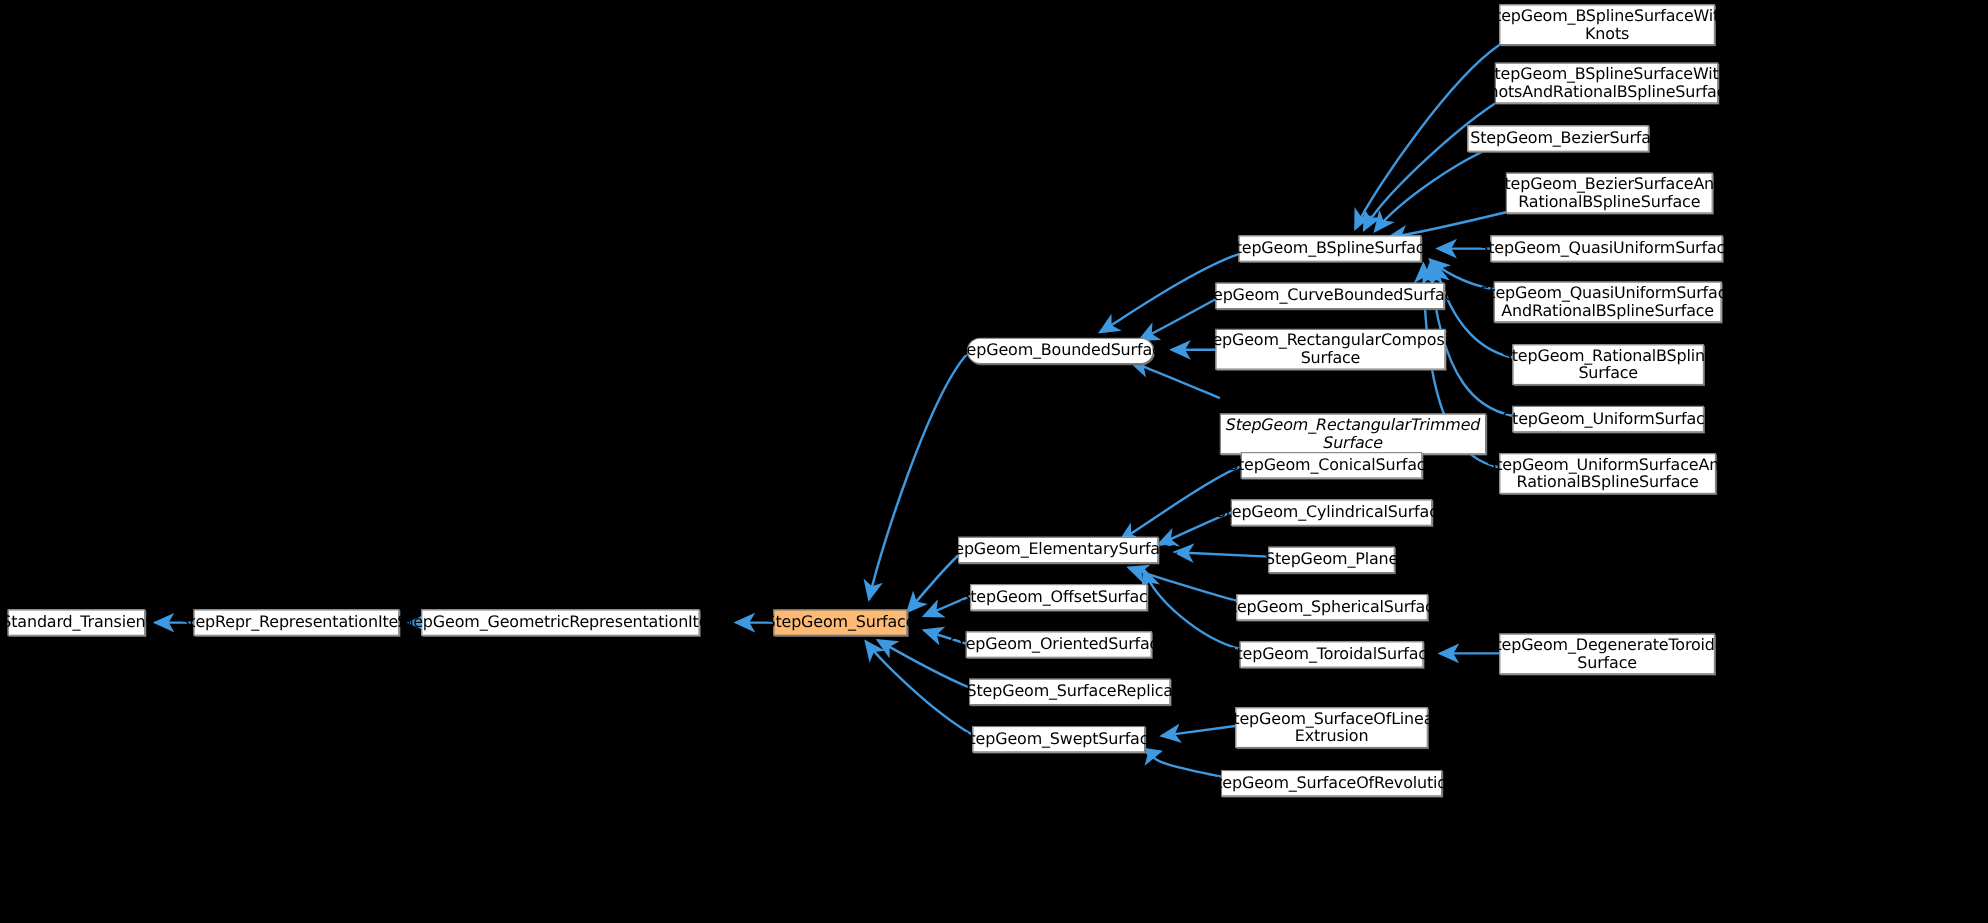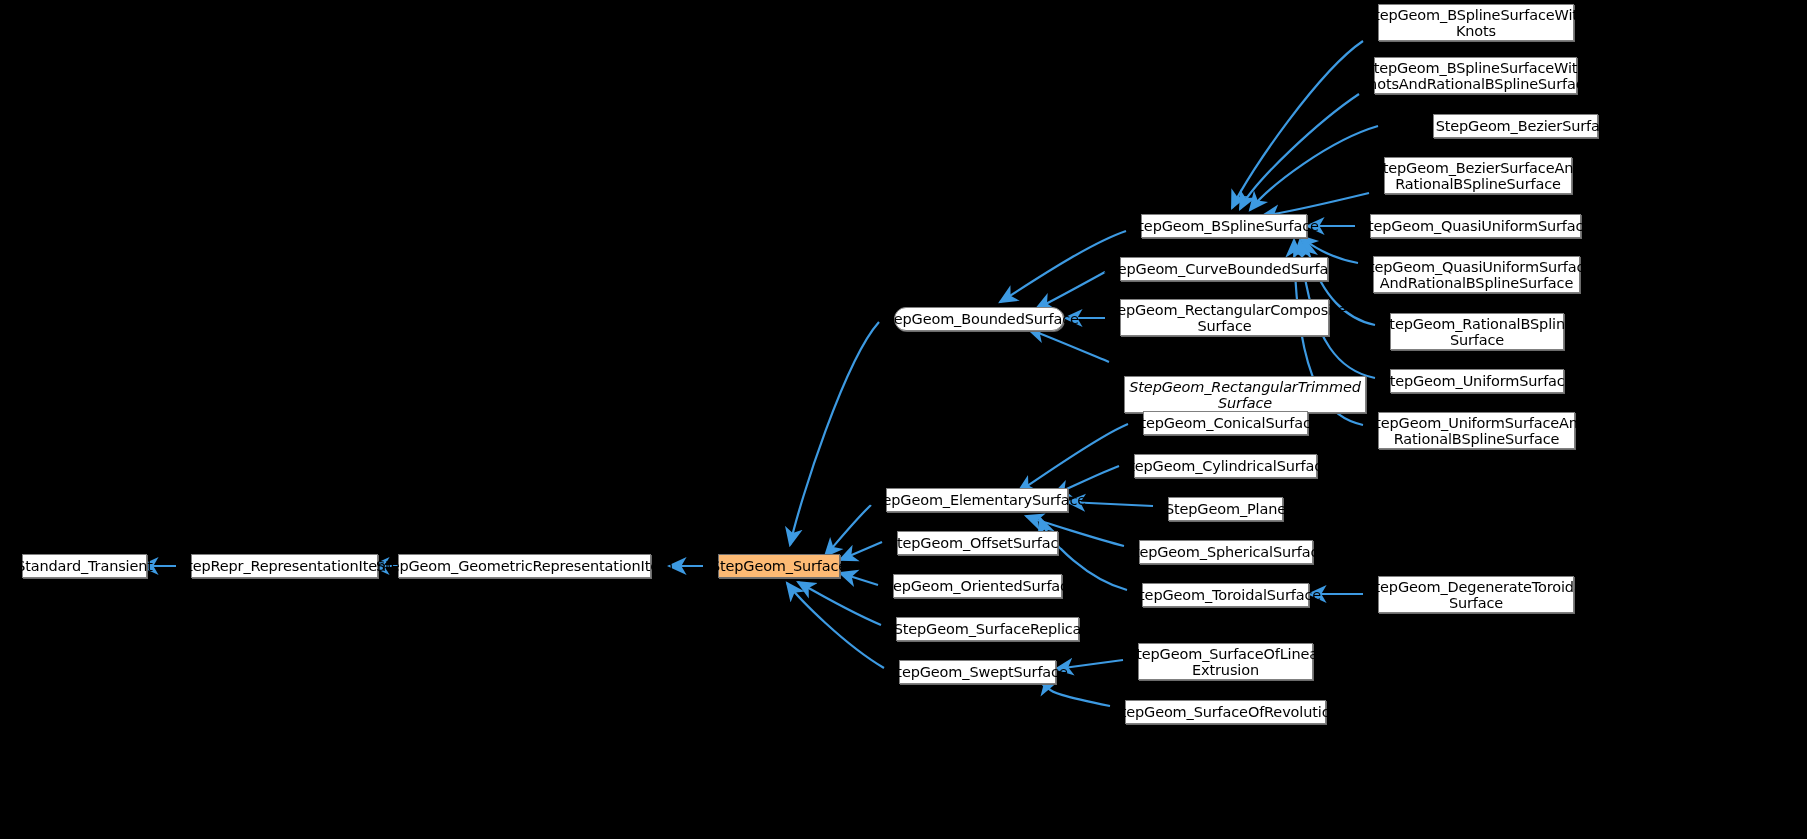--- a/index.html
+++ b/index.html
@@ -21,21 +21,20 @@
     color:#000000;
     font-size:14.5px;
     line-height:16px;
     display:flex;
     align-items:center;
     justify-content:center;
     text-align:center;
     padding:1px 4px;
     white-space:pre-line;
     letter-spacing:-0.15px;
-    margin-left:15px;
   }
   .node.current{
     background:#fdba74;
     border:1px solid #6f6f6f;
   }
 </style>
 </head>
 <body>
 
 <div id="canvas">
@@ -100,21 +99,21 @@
       <div class="node" style="left: 1153px; top: 497px; width: 115px; height: 24px;">StepGeom_Plane</div>
       <div class="node" style="left: 1124px; top: 540px; width: 174px; height: 24px;">StepGeom_SphericalSurface</div>
       <div class="node" style="left: 1127px; top: 583px; width: 167px; height: 24px;">StepGeom_ToroidalSurface</div>
       <div class="node" style="left: 1123px; top: 643px; width: 175px; height: 37px;">StepGeom_SurfaceOfLinear
 Extrusion</div>
       <div class="node" style="left: 1110px; top: 700px; width: 201px; height: 24px;">StepGeom_SurfaceOfRevolution</div>
       <div class="node" style="left: 1363px; top: 4px; width: 196px; height: 37px;">StepGeom_BSplineSurfaceWith
 Knots</div>
       <div class="node" style="left: 1359px; top: 57px; width: 203px; height: 37px;">StepGeom_BSplineSurfaceWith
 KnotsAndRationalBSplineSurface</div>
-      <div class="node" style="left: 1418px; top: 114px; width: 165px; height: 24px; padding-left: 25px;">StepGeom_BezierSurface</div>
+      <div class="node" style="left: 1334px; top: 114px; width: 165px; height: 24px; padding-left: 25px;">StepGeom_BezierSurface</div>
       <div class="node" style="left: 1369px; top: 157px; width: 188px; height: 37px;">StepGeom_BezierSurfaceAnd
 RationalBSplineSurface</div>
       <div class="node" style="left: 1355px; top: 214px; width: 211px; height: 24px;">StepGeom_QuasiUniformSurface</div>
       <div class="node" style="left: 1358px; top: 256px; width: 207px; height: 37px;">StepGeom_QuasiUniformSurface
 AndRationalBSplineSurface</div>
       <div class="node" style="left: 1375px; top: 313px; width: 174px; height: 37px;">StepGeom_RationalBSpline
 Surface</div>
       <div class="node" style="left: 1375px; top: 369px; width: 174px; height: 24px;">StepGeom_UniformSurface</div>
       <div class="node" style="left: 1363px; top: 412px; width: 197px; height: 37px;">StepGeom_UniformSurfaceAnd
 RationalBSplineSurface</div>

